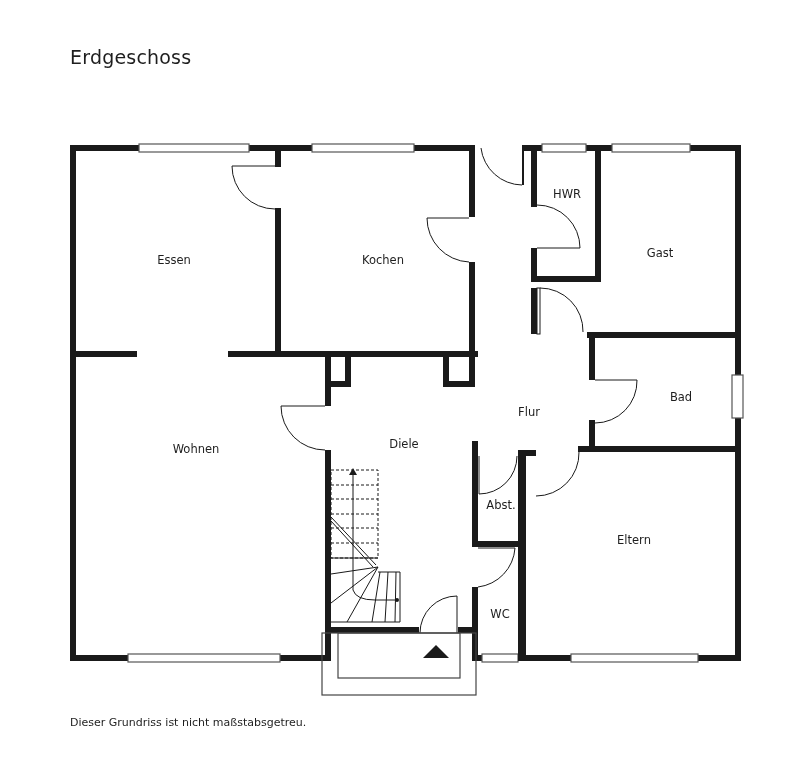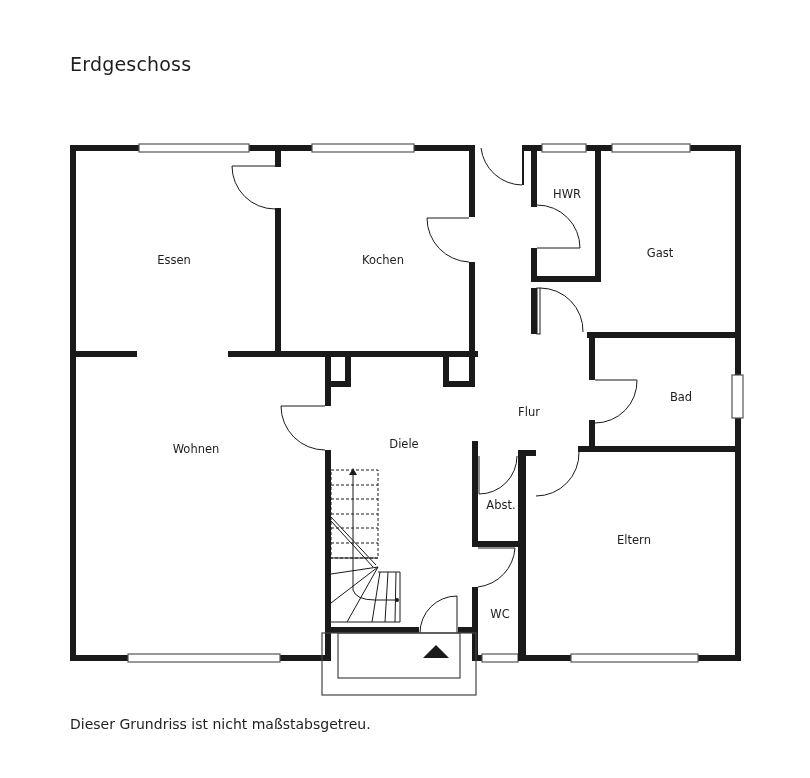--- a/index.html
+++ b/index.html
@@ -1,20 +1,20 @@
 <!DOCTYPE html>
 <html><head>
 <meta charset="utf-8">
 <style>
   html, body { margin: 0; padding: 0; background: #ffffff; }
   body { width: 810px; height: 778px; position: relative; overflow: hidden;
          font-family: "DejaVu Sans", sans-serif; color: #1a1a1a; }
   .title { position: absolute; left: 70px; top: 46px; font-size: 19px; font-weight: 400;
-           letter-spacing: 0.2px; color: #1e1e1e; margin-top: 7px; }
-  .note { position: absolute; left: 70px; top: 716px; font-size: 14px; color: #1e1e1e; }
+           letter-spacing: 0.2px; color: #1e1e1e; }
+  .note { position: absolute; left: 70px; top: 716px; font-size: 11px; color: #1e1e1e; }
   svg.plan { position: absolute; left: 0; top: 0; }
   .wall { fill: #1a1a1a; }
   .win { fill: #ffffff; stroke: #555; stroke-width: 1.2; }
   .thin { fill: none; stroke: #1a1a1a; stroke-width: 1; }
   .thingray { fill: none; stroke: #444; stroke-width: 1.2; }
   .dash { fill: none; stroke: #1a1a1a; stroke-width: 1; stroke-dasharray: 3 2; }
   .label { font-family: "DejaVu Sans", sans-serif; font-size: 11.5px; fill: #1e1e1e; }
 </style>
 </head>
 <body>

